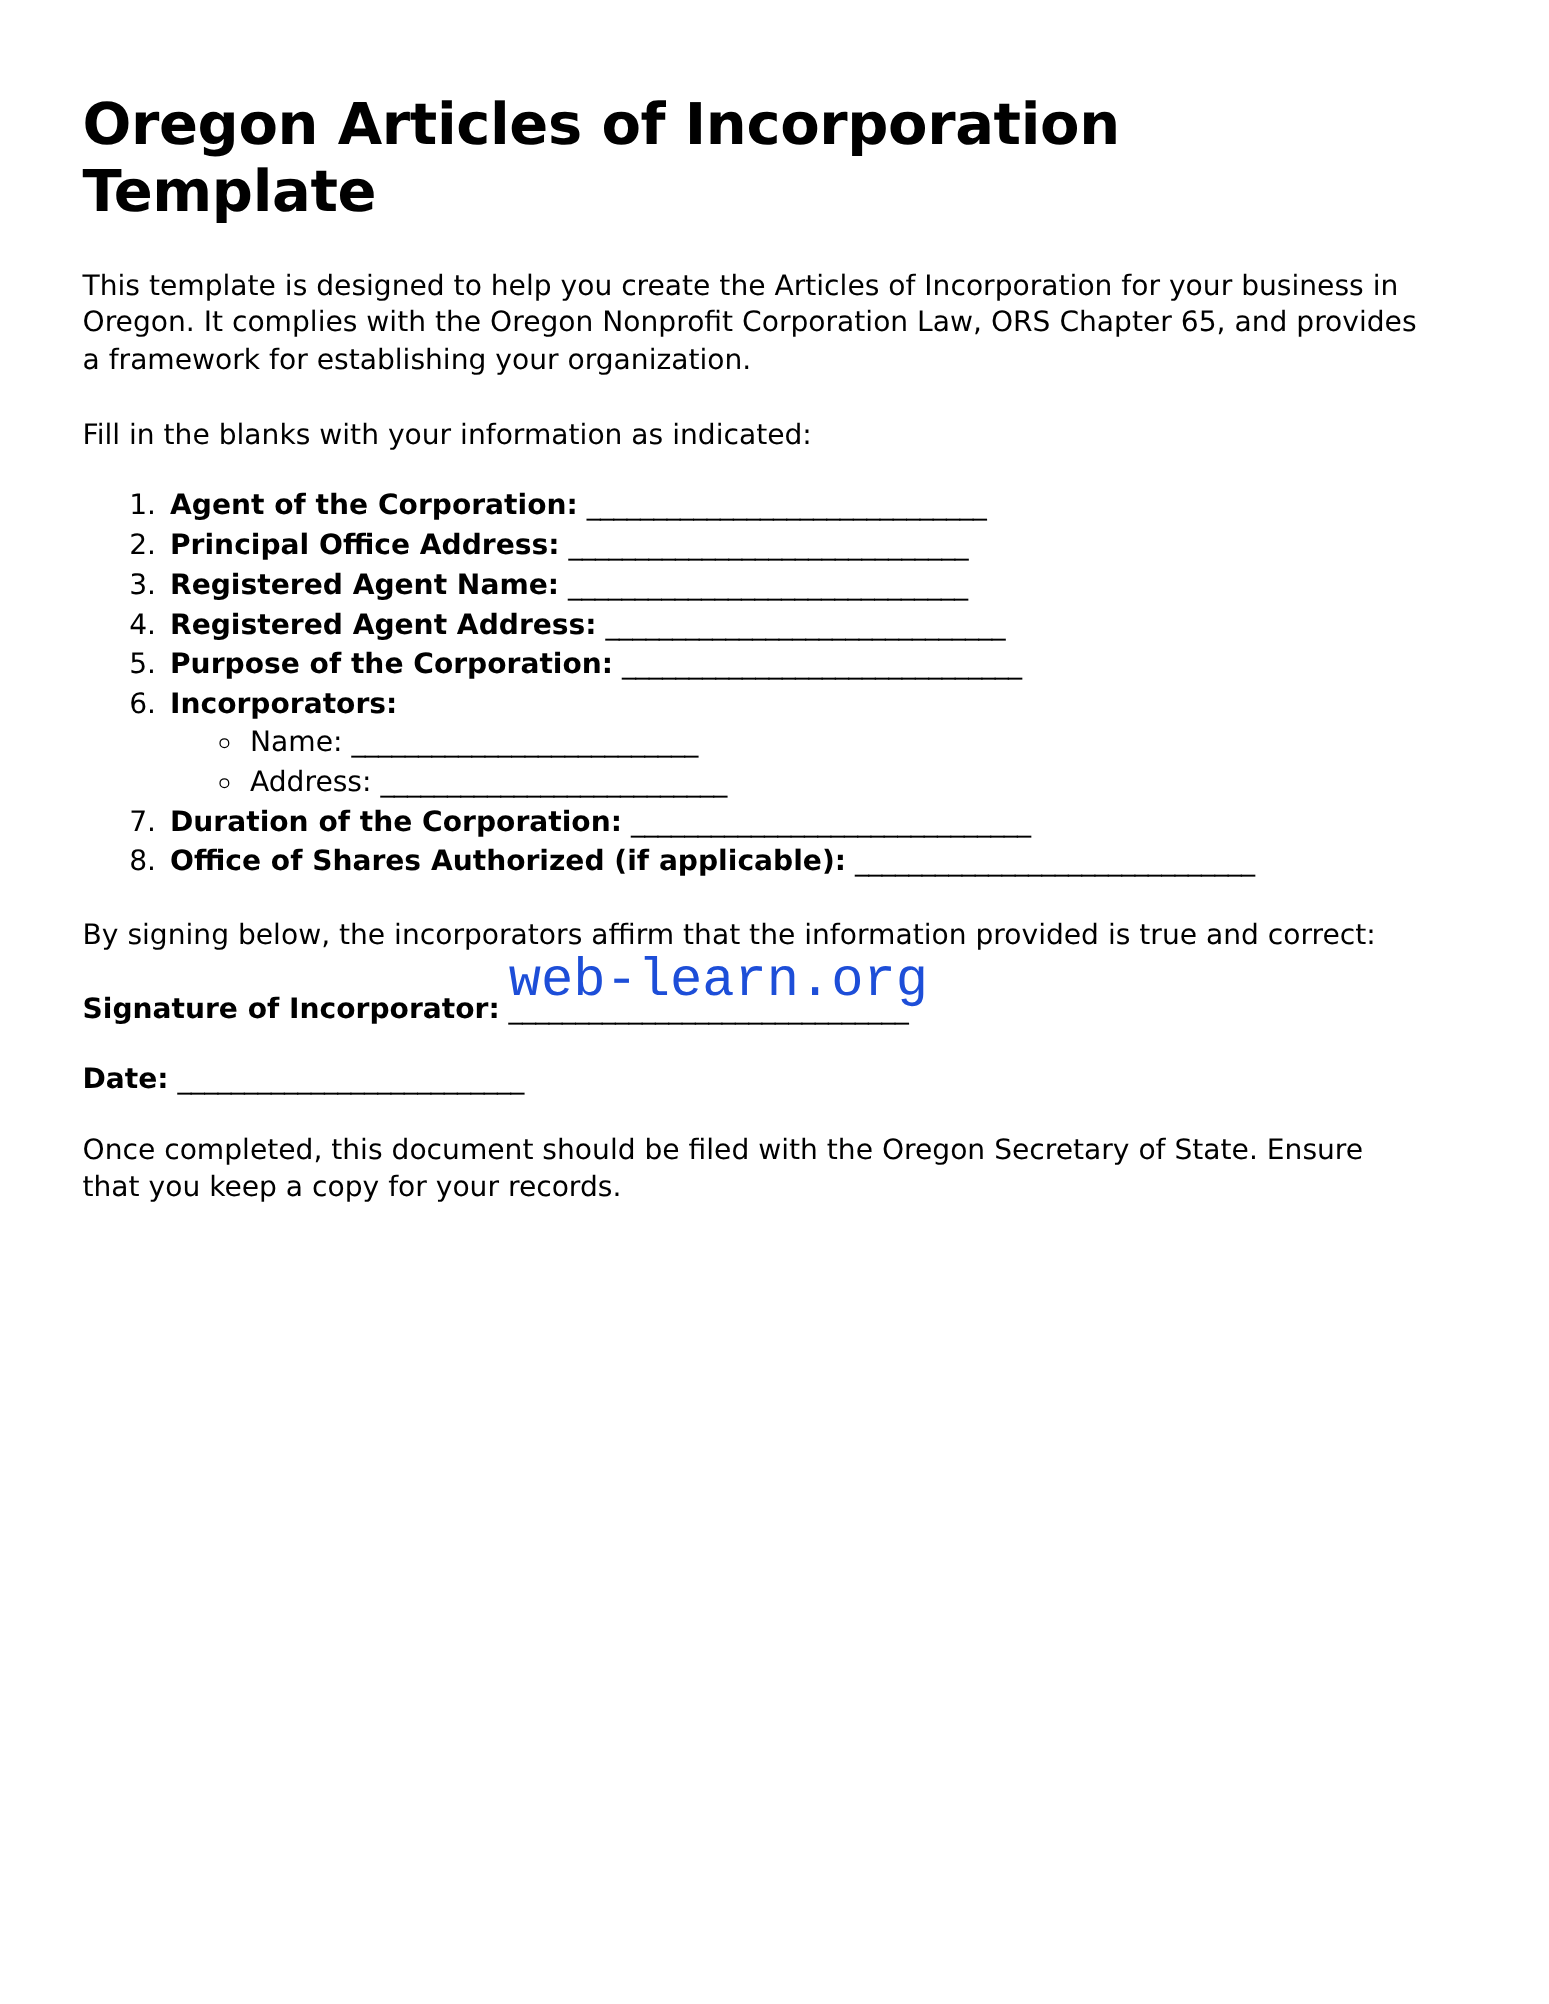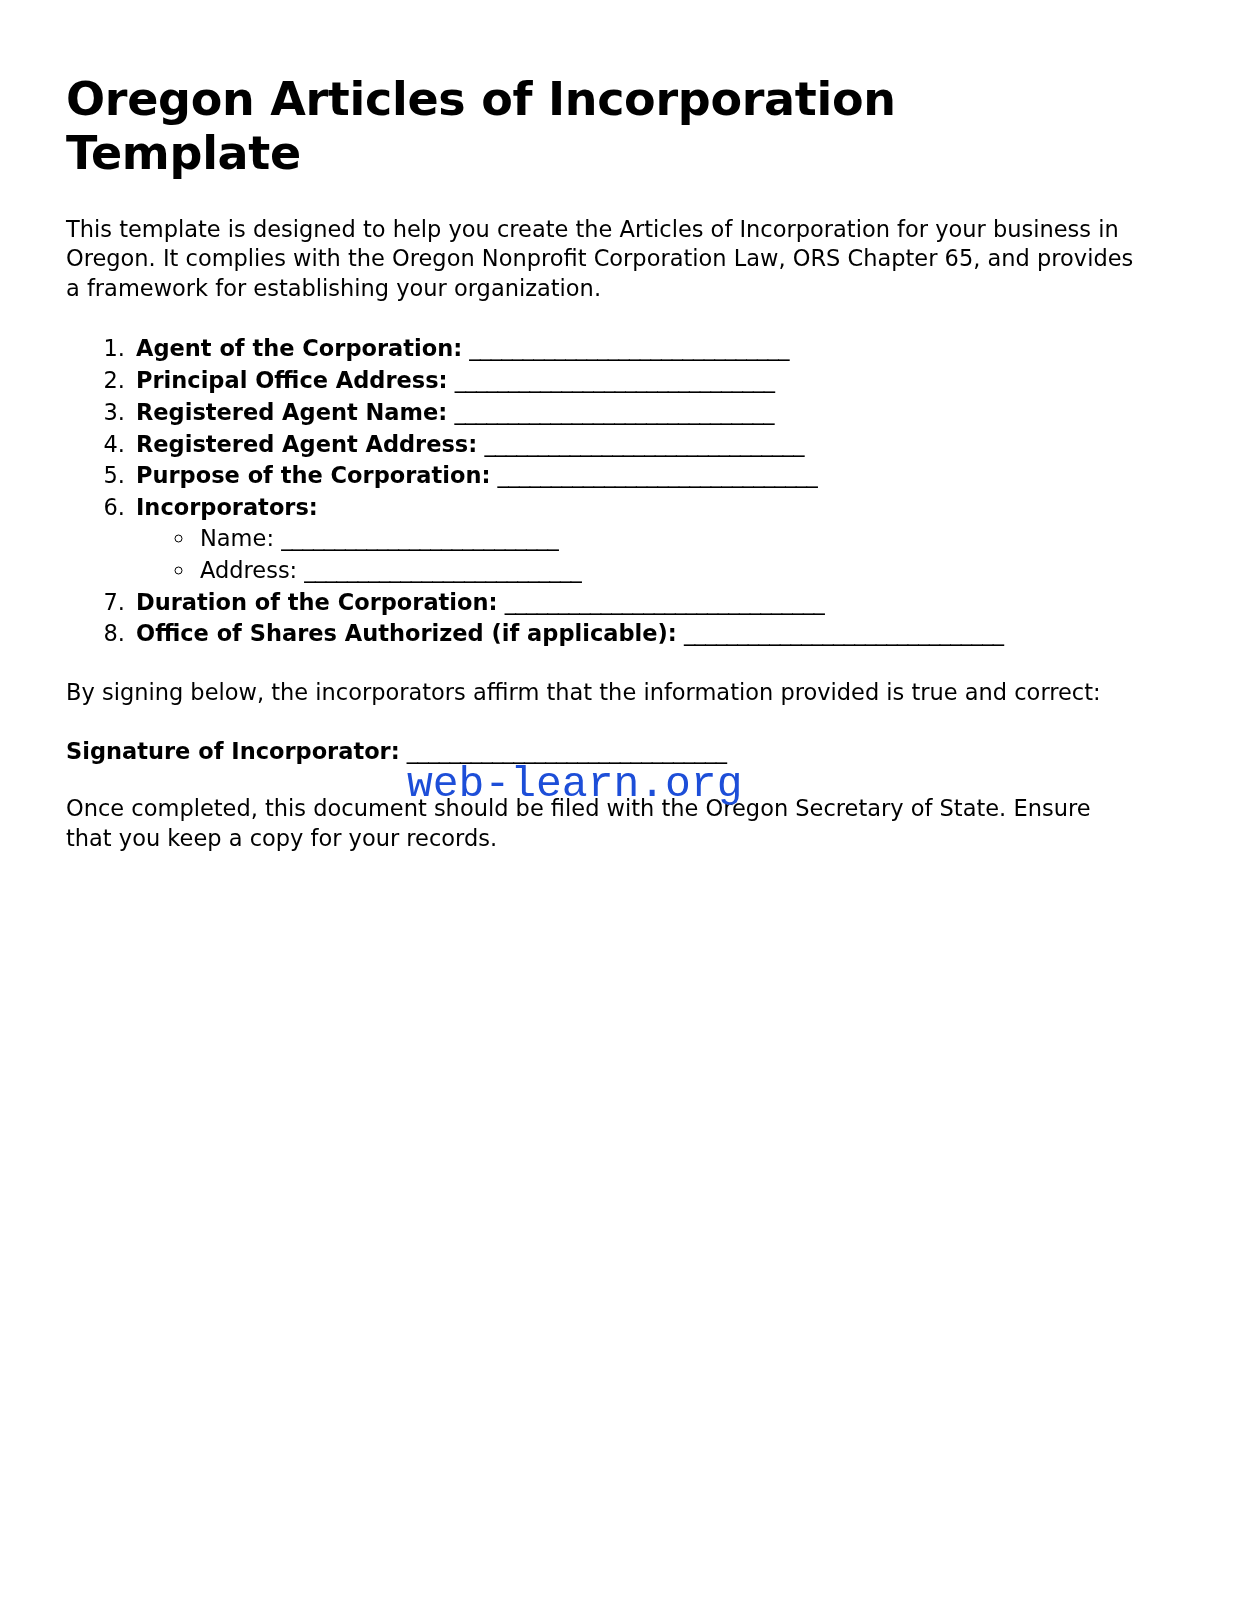--- a/index.html
+++ b/index.html
@@ -111,20 +111,21 @@
 </style>
 </head>
 <body>
 
 <div class="page">
 
   <h1 class="doc-title">Oregon Articles of Incorporation Template</h1>
 
   <p class="body-text">This template is designed to help you create the Articles of Incorporation for your business in Oregon. It complies with the Oregon Nonprofit Corporation Law, ORS Chapter 65, and provides a framework for establishing your organization.</p>
 
+  <p class="body-text tight">Fill in the blanks with your information as indicated:</p>
 
   <ol class="form-list">
 
     <li>
       <span class="fld-label">Agent of the Corporation:</span>
       <span class="blank">______________________________</span>
     </li>
 
     <li>
       <span class="fld-label">Principal Office Address:</span>
@@ -172,18 +173,22 @@
 
   </ol>
 
   <p class="body-text">By signing below, the incorporators affirm that the information provided is true and correct:</p>
 
   <p class="sig-line">
     <span class="fld-label">Signature of Incorporator:</span>
     <span class="blank">______________________________</span>
   </p>
 
+  <p class="date-line">
+    <span class="fld-label">Date:</span>
+    <span class="blank">__________________________</span>
+  </p>
 
   <p class="closing">Once completed, this document should be filed with the Oregon Secretary of State. Ensure that you keep a copy for your records.</p>
 
   <div class="watermark">web-learn.org</div>
 
 </div>
 
 </body></html>

